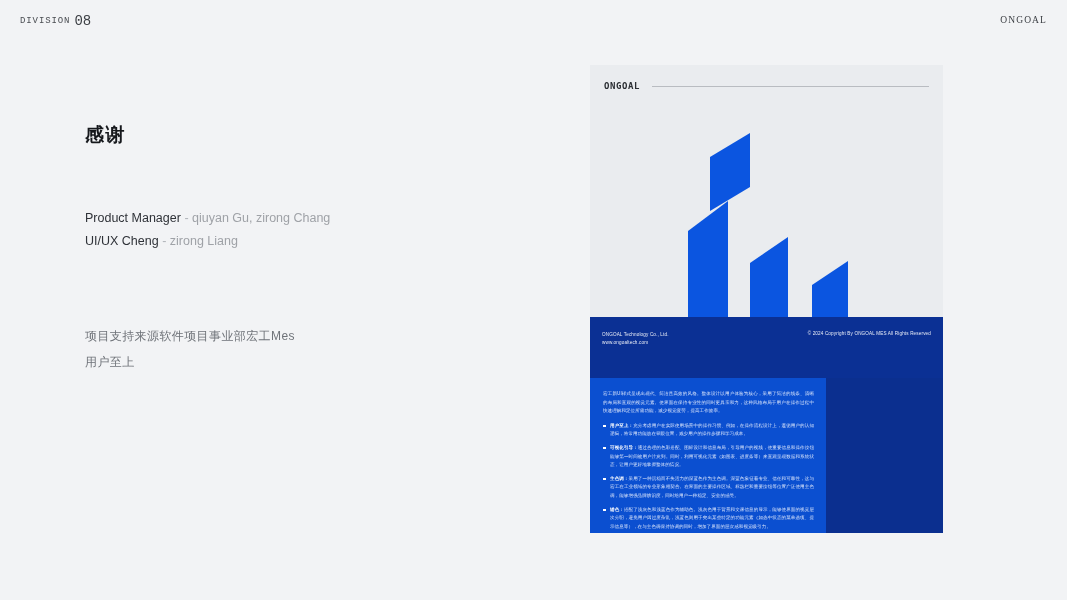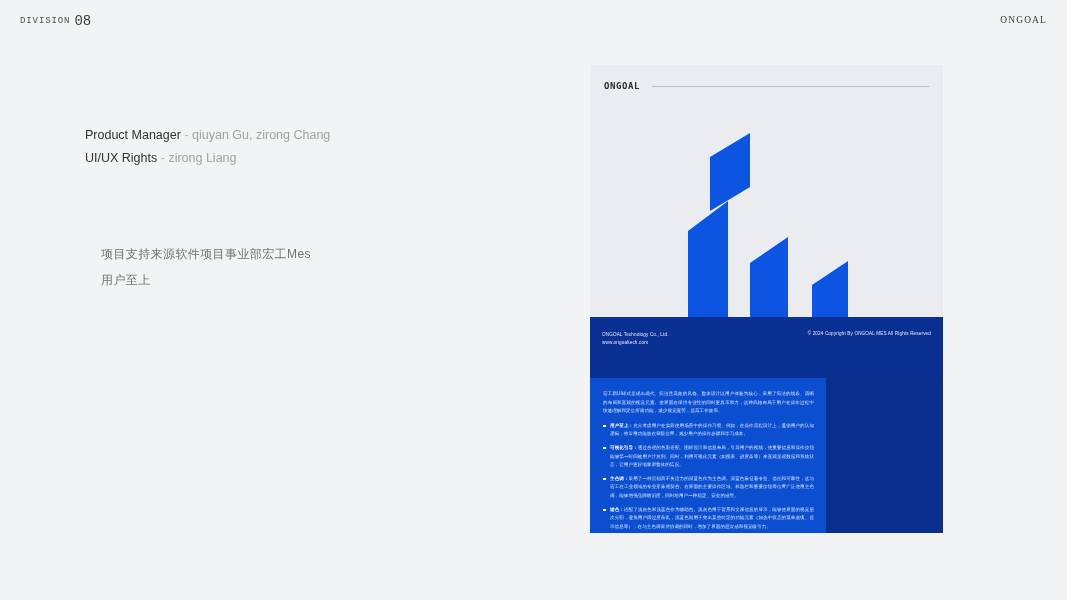--- a/index.html
+++ b/index.html
@@ -33,37 +33,36 @@
   }
 
   
   .left-col { position:absolute; left:85px; top:124px; width:430px; }
 
   .page-title {
     font-size:19px; font-weight:bold; color:#16181c;
     letter-spacing:1.5px; line-height:1.2;
   }
 
-  .credits { }
+  .credits { margin-top:60px; }
   .credit-row {
     font-size:12.5px;
     line-height:23.3px;
     white-space:nowrap;
     color:#9a9da2;
     font-weight:400;
   }
   .credit-role { color:#2f3238; }
   .credit-sep  { color:#b0b3b8; }
   .credit-names{ color:#9fa2a7; }
 
   .closing { margin-top:70px; }
   .closing-line {
     font-size:12px; color:#6f7379; line-height:26px;
     letter-spacing:.4px;
-    margin-left:16px;
   }
 
   
   .mockup { position:absolute; left:590px; top:65px; width:353px; height:468px; }
 
   .mock-card {
     position:absolute; left:0; top:0; width:353px; height:252px;
     background:#eaecef;
   }
   .mock-head {
@@ -125,33 +124,34 @@
 <body>
 
 <div class="slide-meta-left">
   <span>DIVISION</span>
   <span class="num">08</span>
 </div>
 <div class="slide-meta-right">ONGOAL</div>
 
 <div class="left-col">
 
+  <h1 class="page-title">感谢</h1>
 
   <div class="credits">
 
     <div class="credit-row">
       <span class="credit-role">Product Manager</span>
       <span class="credit-sep">-</span>
       <span class="credit-names">qiuyan Gu, zirong Chang</span>
     </div>
 
 
 
     <div class="credit-row">
-      <span class="credit-role">UI/UX Rights</span>
+      <span class="credit-role">UI/UX Cheng</span>
       <span class="credit-sep">-</span>
       <span class="credit-names">zirong Liang</span>
     </div>
 
   </div>
 
   <div class="closing">
     <div class="closing-line">项目支持来源软件项目事业部宏工Mes</div>
     <div class="closing-line">用户至上</div>
   </div>

